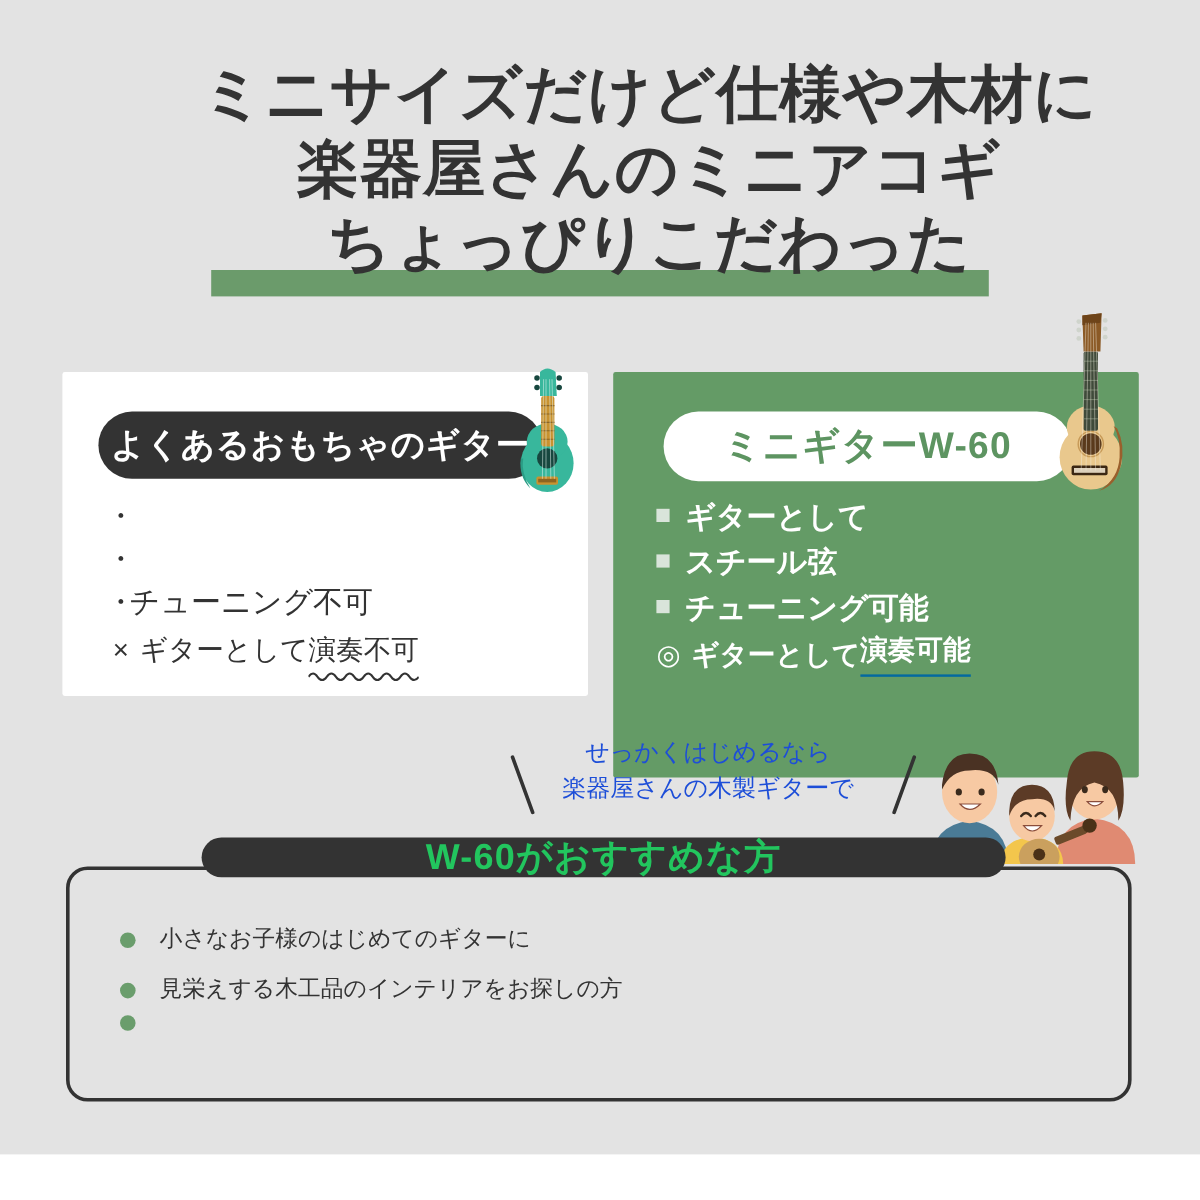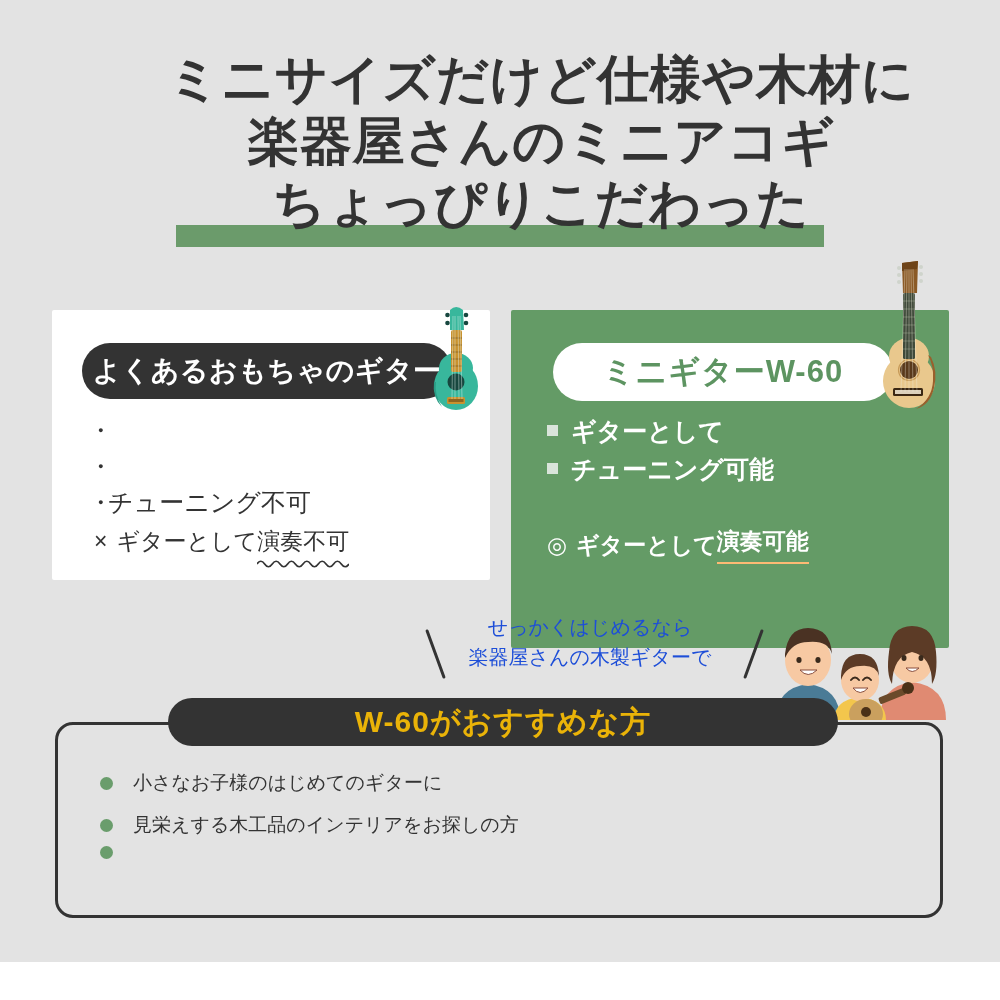--- a/index.html
+++ b/index.html
@@ -160,21 +160,21 @@
   .verdict-mark { margin-right: 9px; font-size: 23px; }
   .wavy-wrap { position: relative; display: inline-block; }
   .wavy-svg {
     position: absolute;
     left: 0;
     bottom: -11px;
     width: 100%;
     height: 10px;
   }
   .straight-underline {
-    border-bottom: 2px solid #fdba74;
+    border-bottom: 2px solid #0369a1;
     padding-bottom: 5px;
     display: inline-block;
     text-align: center;
   }
 
   
   #ukulele-art {
     position: absolute;
     left: 428px;
     top: 302px;
@@ -239,24 +239,24 @@
     border: 3px solid #333333;
     border-radius: 18px;
     box-sizing: border-box;
     background: transparent;
   }
   #recommend-pill {
     position: absolute;
     left: 168px;
     top: 698px;
     width: 670px;
-    height: 48px;
+    height: 33px;
     background: #333333;
     border-radius: 24px;
-    color: #eab308;
+    color: #22c55e;
     font-weight: bold;
     font-size: 30px;
     letter-spacing: 1px;
     display: flex;
     align-items: center;
     justify-content: center;
     z-index: 6;
   }
   #recommend-list {
     position: absolute;
@@ -358,20 +358,24 @@
   <div class="card" id="card-w60">
     <div id="w60-pill">ミニギターW-60</div>
 
     <div class="feature-list">
       <div class="feature-row">
         <span class="bullet-square"></span>
         <span>ギターとして</span>
       </div>
       <div class="feature-row">
         <span class="bullet-square"></span>
+        <span>スチール弦</span>
+      </div>
+      <div class="feature-row">
+        <span class="bullet-square"></span>
         <span>チューニング可能</span>
       </div>
     </div>
 
     <div class="verdict-row">
       <span class="verdict-mark">◎</span>
       <span>ギターとして</span>
       <span class="straight-underline">演奏可能</span>
     </div>
   </div>

